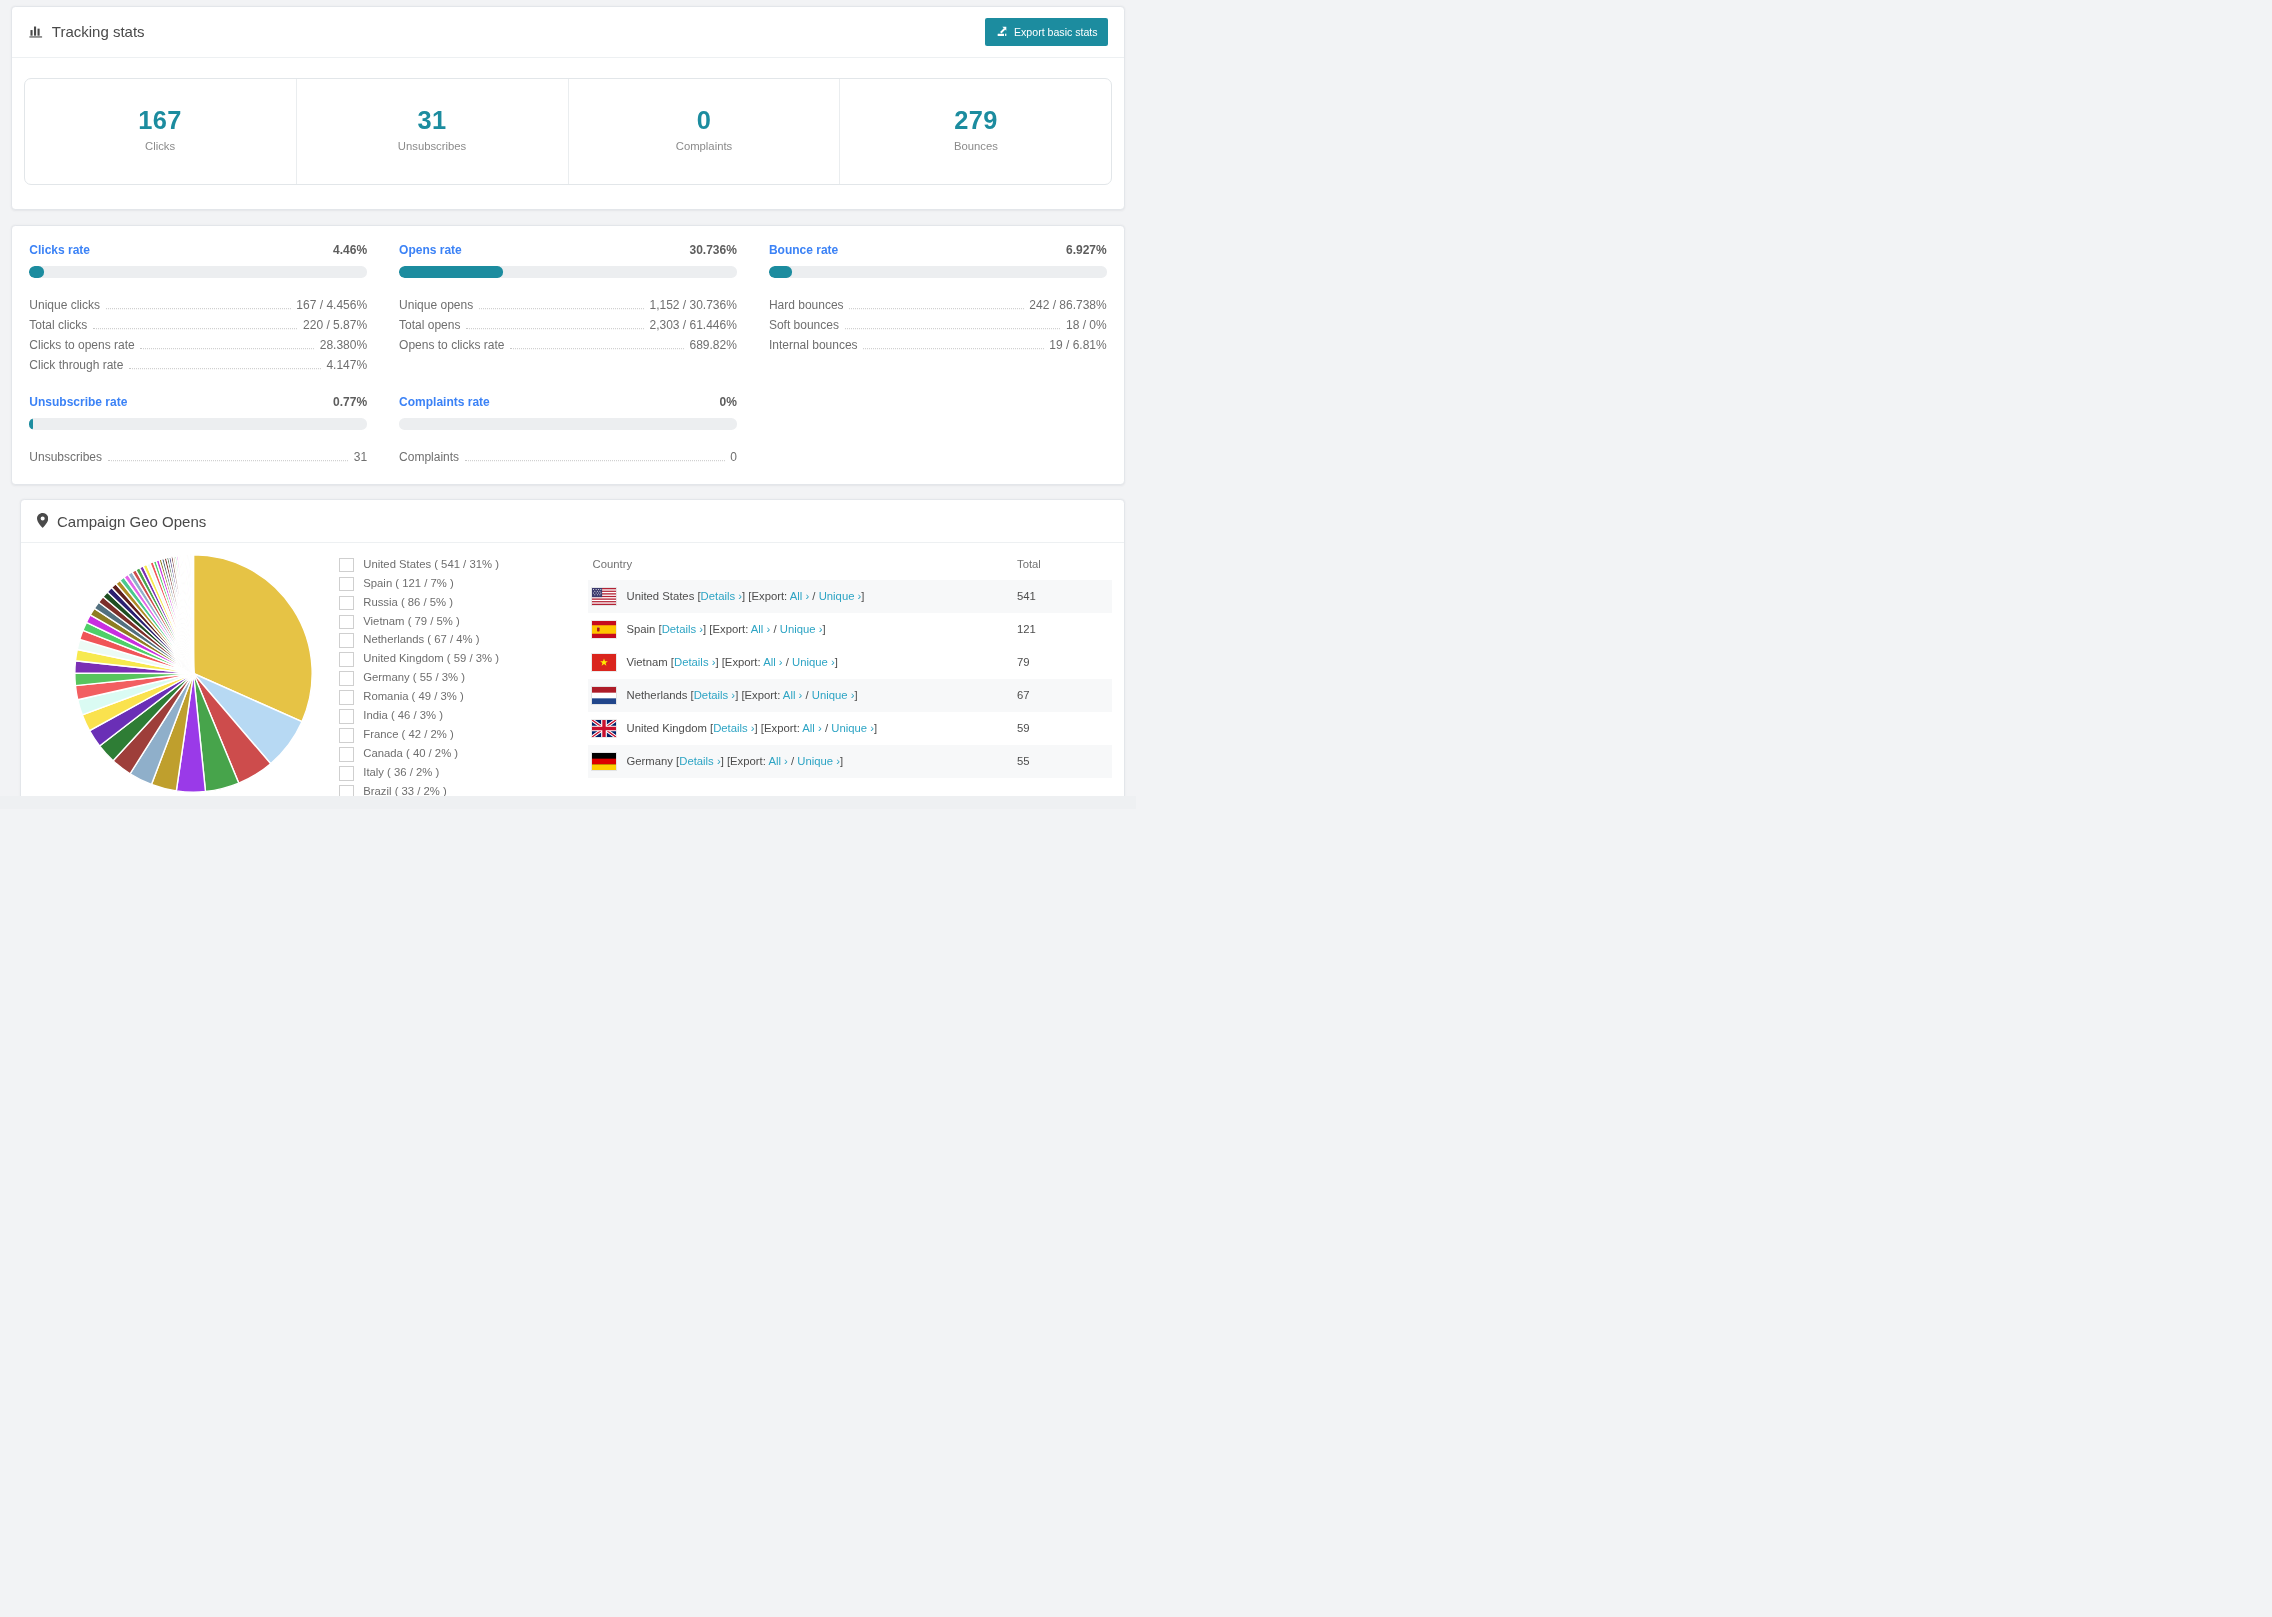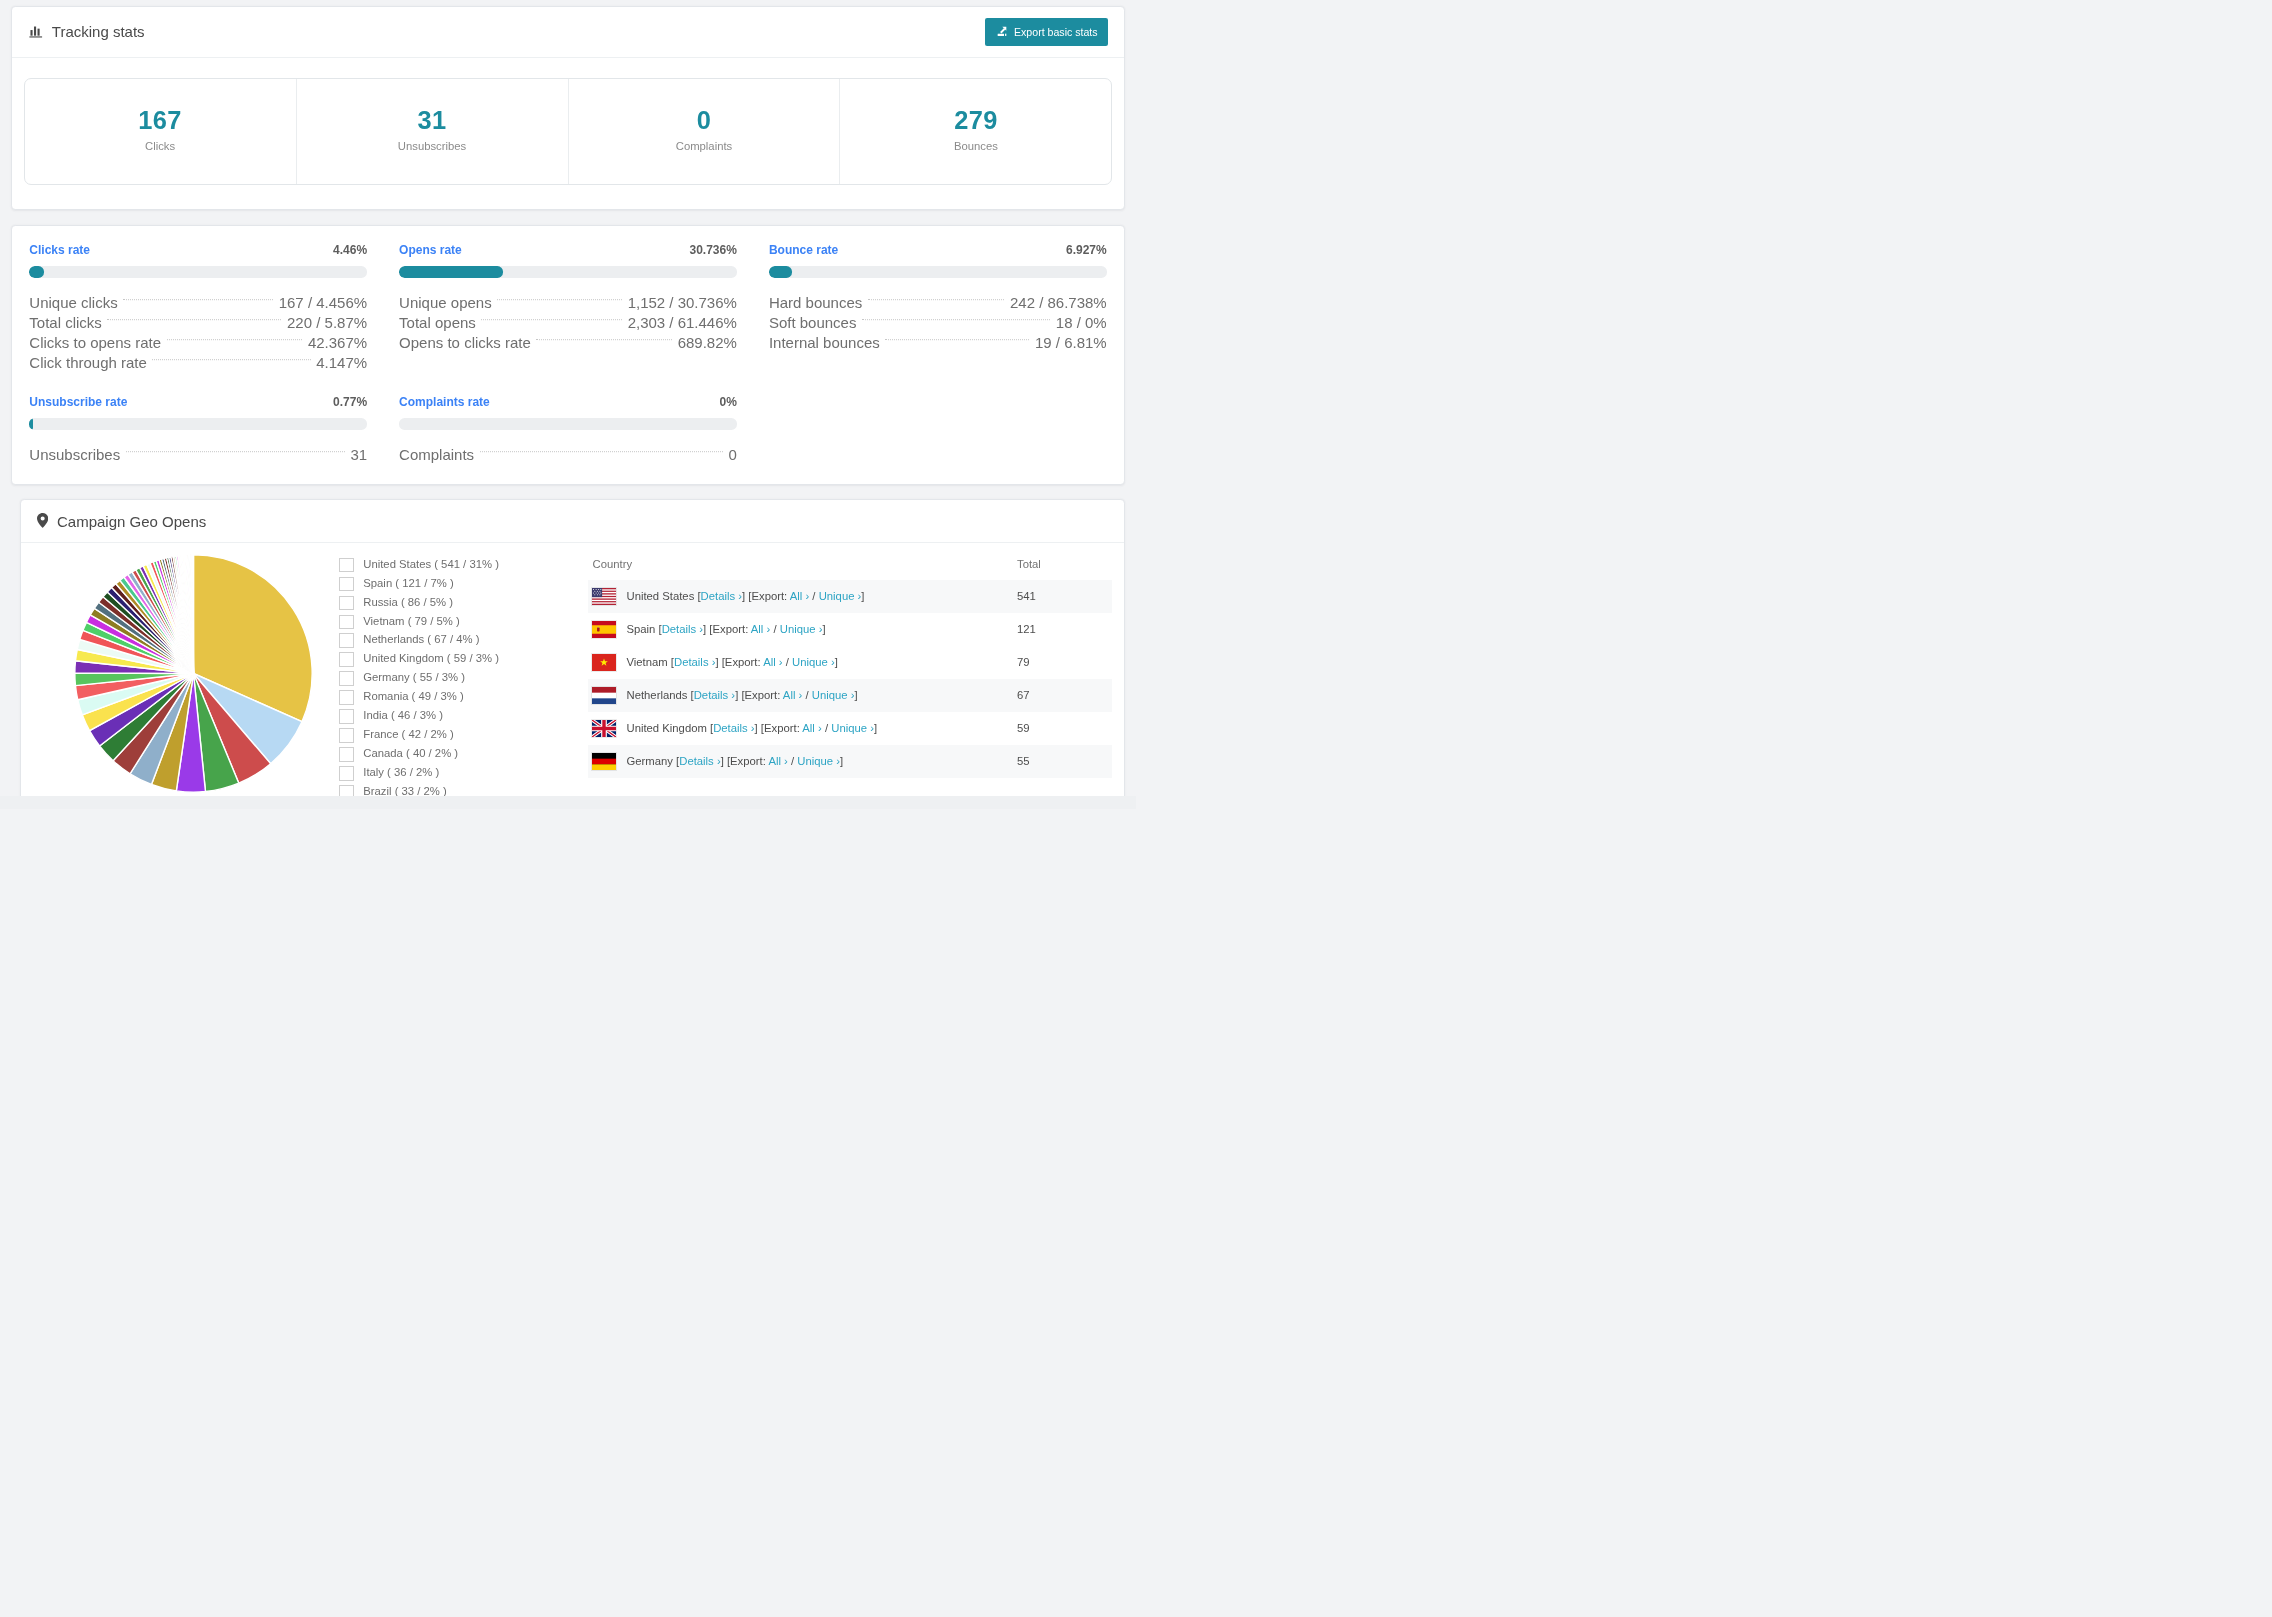--- a/index.html
+++ b/index.html
@@ -24,21 +24,21 @@
   .sum-lbl{font-size:11.3px;color:#8b8b8b;margin-top:5px;}
   
   .card-rates{margin-top:15.5px;padding:17px 17px 20px;}
   .rates-grid{display:grid;grid-template-columns:1fr 1fr 1fr;column-gap:32px;row-gap:22.6px;}
   .rate-head{display:flex;justify-content:space-between;align-items:baseline;}
   .rate-title{font-size:12px;font-weight:700;color:#3b82f6;}
   .rate-percent{font-size:12px;font-weight:700;color:#5d5d5d;}
   .bar-track{margin-top:9.2px;height:12px;background:#eceef0;border-radius:5.6px;overflow:hidden;}
   .bar-fill{height:100%;background:#1c8c9f;border-radius:5.6px;}
   .mini-rows{margin-top:14px;}
-  .mini-row{display:flex;align-items:center;gap:5.6px;height:20px;font-size:15px;color:#6f6f6f;}
+  .mini-row{display:flex;align-items:flex-end;gap:5.6px;height:20px;font-size:12px;color:#6f6f6f;}
   .mini-leader{flex:1;border-bottom:0.7px dotted #c6c6c6;transform:translateY(-2.8px);}
   .mini-val{white-space:nowrap;}
   
   .card-geo{margin-top:14px;height:306px;overflow:hidden;margin-left:20px;}
   .geo-header{display:flex;align-items:center;gap:9.2px;padding:12.7px 15.5px;border-bottom:0.7px solid #edf0f2;}
   .geo-body{display:flex;padding:4.2px 11.3px 0;}
   .geo-left{width:556px;flex:none;display:flex;box-sizing:border-box;padding-left:40px;}
   .pie-wrap{margin-top:4.2px;}
   .legend{margin:10px 0 0 24px;}
   .legend-item{display:flex;align-items:flex-start;gap:9.2px;margin-bottom:4.2px;font-size:11.3px;color:#6e6e6e;}
@@ -126,21 +126,21 @@
               <span class="mini-val">167 / 4.456%</span>
             </div>
             <div class="mini-row">
               <span class="mini-lbl">Total clicks</span>
               <span class="mini-leader"></span>
               <span class="mini-val">220 / 5.87%</span>
             </div>
             <div class="mini-row">
               <span class="mini-lbl">Clicks to opens rate</span>
               <span class="mini-leader"></span>
-              <span class="mini-val">42.367%</span>
+              <span class="mini-val">28.380%</span>
             </div>
             <div class="mini-row">
               <span class="mini-lbl">Click through rate</span>
               <span class="mini-leader"></span>
               <span class="mini-val">4.147%</span>
             </div>
           </div>
         </div>
         <div class="rate-block">
           <div class="rate-head">

